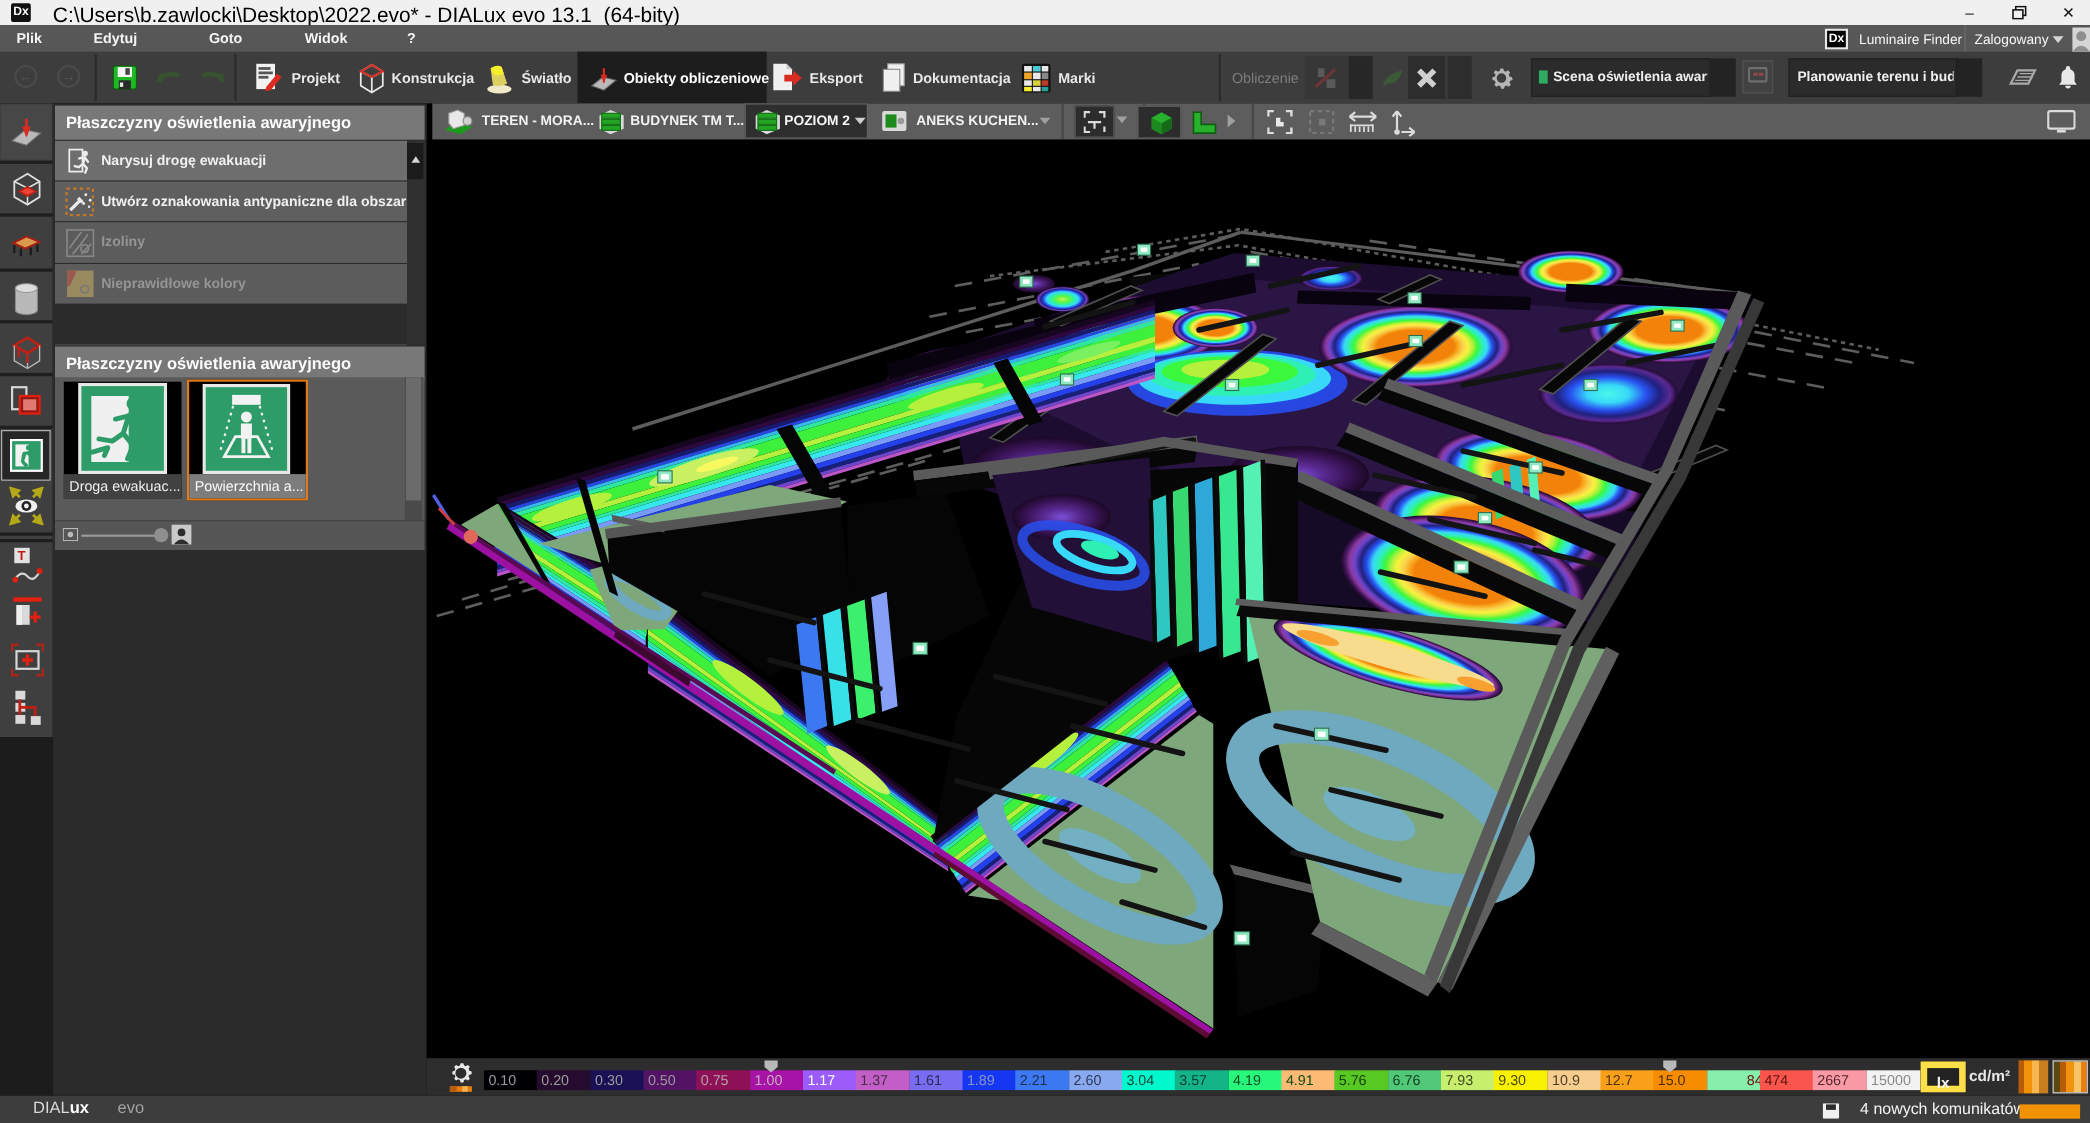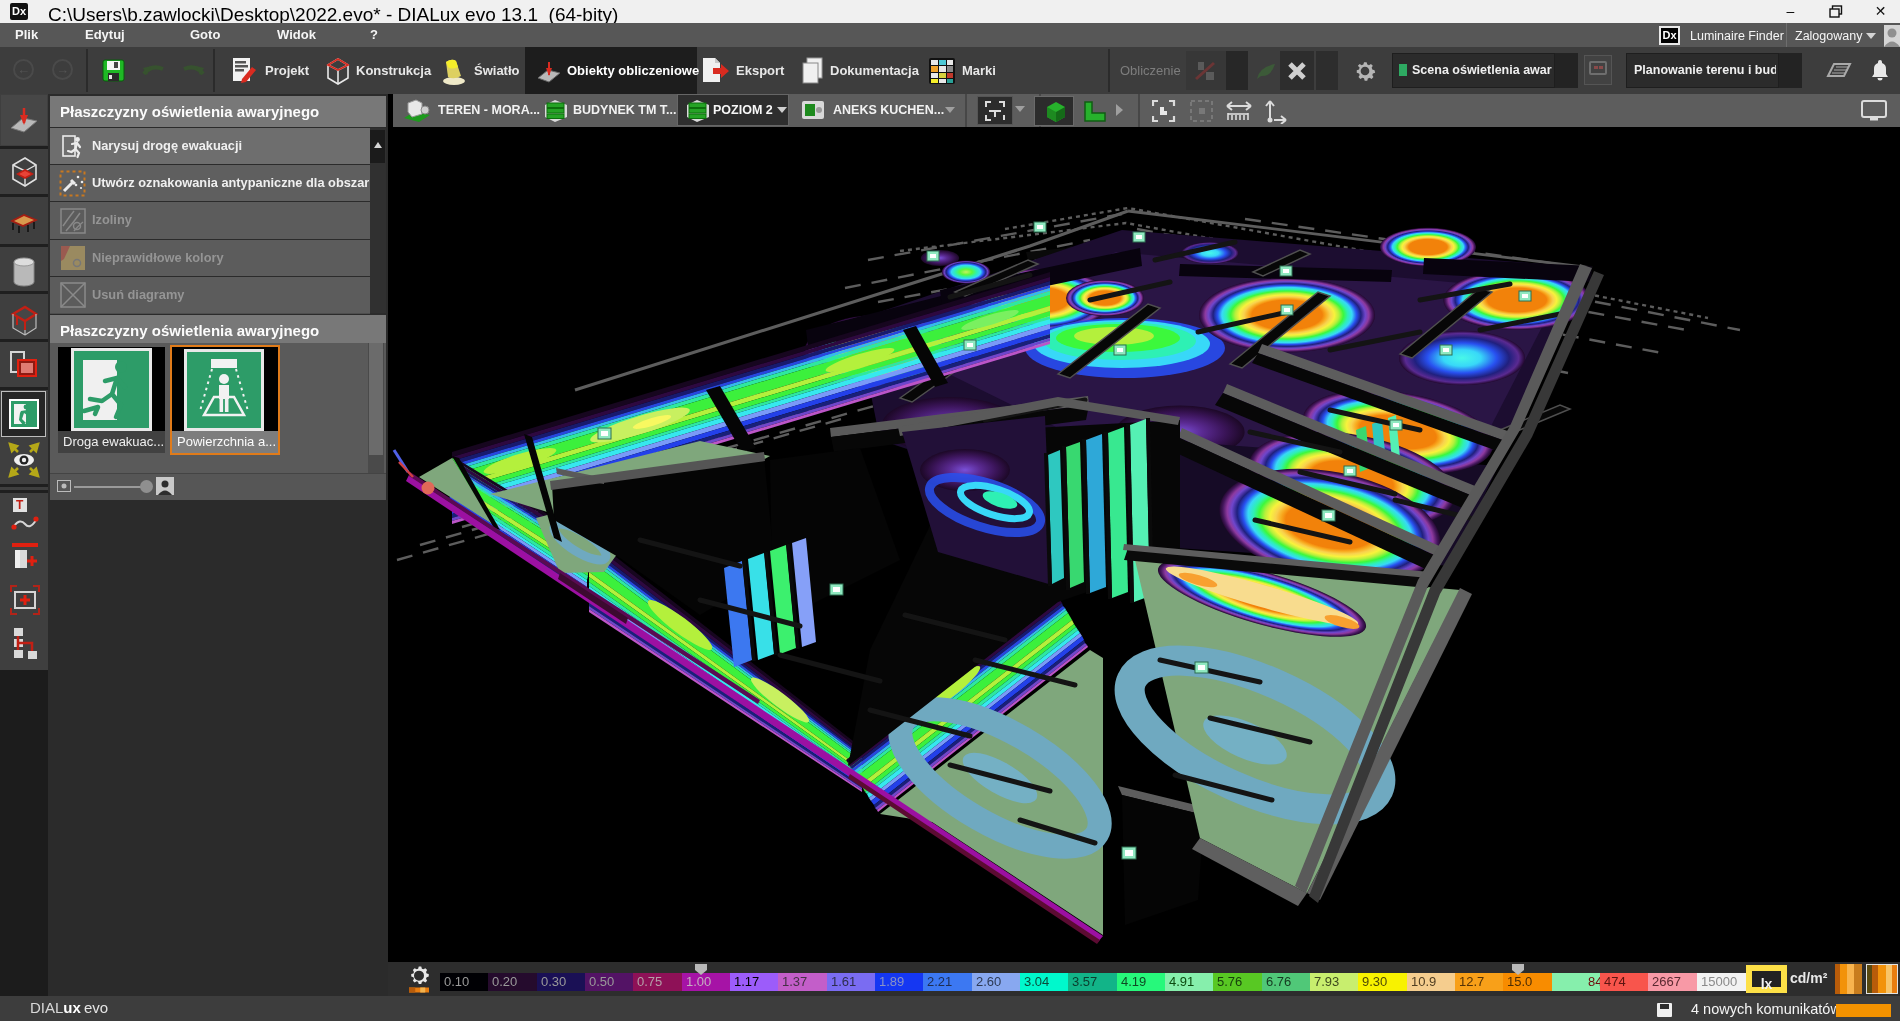--- a/index.html
+++ b/index.html
@@ -339,27 +339,20 @@
     </svg>
     <span class="abs" style="left:42px;top:10px;">Izoliny</span>
   </div>
   <div class="prow" style="top:146px;height:36px;background:#5c5c5c;color:#959595;">
     <svg class="abs" style="left:10px;top:5px;" width="26" height="26">
       <rect x="1" y="1" width="24" height="24" fill="#9a8a60"></rect>
       <path d="M1 1 L10 1 L4 14 L1 16 Z" fill="#9a5a50"></path>
       <circle cx="17" cy="18" r="3.5" fill="none" stroke="#777" stroke-width="1.5"></circle>
     </svg>
     <span class="abs" style="left:42px;top:10px;">Nieprawidłowe kolory</span>
-  </div>
-  <div class="prow" style="top:183px;height:36px;background:#5c5c5c;color:#959595;">
-    <svg class="abs" style="left:10px;top:5px;" width="26" height="26">
-      <rect x="1" y="1" width="24" height="24" fill="none" stroke="#8a8a8a" stroke-width="1.5"></rect>
-      <path d="M1 1 L25 25 M25 1 L1 25" stroke="#8a8a8a" stroke-width="1.5"></path>
-    </svg>
-    <span class="abs" style="left:42px;top:10px;">Usuń diagramy</span>
   </div>
   <div class="abs" style="left:2px;top:219px;width:320px;height:1px;background:#4e4e4e;"></div>
 
   <div class="abs" style="left:322px;top:34px;width:16px;height:185px;background:#303030;"></div>
   <div class="abs" style="left:322px;top:36px;width:15px;height:33px;background:#1b1b1b;"></div>
   <div class="abs" style="left:326px;top:48px;width:0;height:0;border-left:4px solid transparent;border-right:4px solid transparent;border-bottom:6px solid #d5d5d5;"></div>
 
   <div class="phead" style="top:221px;">Płaszczyzny oświetlenia awaryjnego</div>
 
   <div class="abs" style="left:2px;top:249px;width:336px;height:130px;background:#5a5a5a;"></div>
@@ -906,30 +899,30 @@
     <rect x="4" y="17" width="16" height="4" fill="#e87d10"></rect>
     <rect x="4" y="17" width="5" height="4" fill="#b85c0a"></rect>
     <rect x="13" y="17" width="4" height="4" fill="#f2b24e"></rect>
   </svg>
   <div class="sw" style="left:52px;background:#000004;color:#9a9a9a;">0.10</div>
   <div class="sw" style="left:100px;background:#250b2d;color:#9a9a9a;">0.20</div>
   <div class="sw" style="left:149px;background:#1a1055;color:#9a9a9a;">0.30</div>
   <div class="sw" style="left:197px;background:#531365;color:#9a9a9a;">0.50</div>
   <div class="sw" style="left:245px;background:#8e1157;color:#b5a0a8;">0.75</div>
   <div class="sw" style="left:294px;background:#a613a6;color:#c5aec0;">1.00</div>
-  <div class="sw" style="left:342px;background:#9c5cfa;color:#000000;">1.17</div>
+  <div class="sw" style="left:342px;background:#9c5cfa;color:#ffffff;">1.17</div>
   <div class="sw" style="left:390px;background:#c35ec9;color:#463046;">1.37</div>
   <div class="sw" style="left:439px;background:#7a6cf2;color:#2d2d4e;">1.61</div>
   <div class="sw" style="left:487px;background:#1537f2;color:#8a93c5;">1.89</div>
   <div class="sw" style="left:535px;background:#3c78f2;color:#1e2d50;">2.21</div>
   <div class="sw" style="left:584px;background:#88a8f0;color:#2d3a55;">2.60</div>
   <div class="sw" style="left:632px;background:#00f8cc;color:#0a4a3a;">3.04</div>
   <div class="sw" style="left:680px;background:#12b488;color:#0a3d2d;">3.57</div>
   <div class="sw" style="left:729px;background:#27f87b;color:#0e4a24;">4.19</div>
-  <div class="sw" style="left:777px;background:#86efac;color:#0c4a10;">4.91</div>
+  <div class="sw" style="left:777px;background:#fdba74;color:#0c4a10;">4.91</div>
   <div class="sw" style="left:825px;background:#58c823;color:#17400c;">5.76</div>
   <div class="sw" style="left:874px;background:#50c878;color:#153a20;">6.76</div>
   <div class="sw" style="left:922px;background:#c8ee6e;color:#3d4a1e;">7.93</div>
   <div class="sw" style="left:970px;background:#f8f200;color:#4e4a06;">9.30</div>
   <div class="sw" style="left:1019px;background:#f5cd8e;color:#503e22;">10.9</div>
   <div class="sw" style="left:1067px;background:#f8a019;color:#553306;">12.7</div>
   <div class="sw" style="left:1115px;background:#f88c00;color:#4e2d04;">15.0</div>
   <div class="sw" style="left:1164px;background:#86efac;color:#6e0d0d;padding-left:36px;">84.3</div>
   <div class="sw" style="left:1212px;background:#f8554c;color:#5c1410;">474</div>
   <div class="sw" style="left:1260px;background:#f899a6;color:#5a2830;">2667</div>
@@ -943,21 +936,21 @@
     </svg>
 
   <div class="abs" style="left:1358px;top:3px;width:41px;height:28px;background:#222;border:6px solid #fde047;color:#f2f2f2;font-size:14px;font-weight:bold;text-align:center;line-height:26px;">lx</div>
   <div class="abs" style="left:1402px;top:8px;color:#e8e8e8;font-size:14px;font-weight:bold;">cd/m²</div>
 
   <div class="abs" style="left:1447px;top:2px;width:27px;height:30px;background:linear-gradient(90deg,#b85c0a 0 20%,#f2920a 20% 45%,#f8b44e 45% 70%,#c87d1e 70%);"></div>
   <div class="abs" style="left:1478px;top:2px;width:32px;height:30px;border:1px solid #e2e2e2;background:linear-gradient(90deg,#5a4a10 0 18%,#b85c0a 18% 38%,#f2920a 38% 62%,#f8c468 62% 82%,#e87d10 82%);"></div>
 </div>
 
 <div id="statusbar" class="abs">
-  <span class="abs" style="left:30px; top:3px; font-size:15px; color:#d8d8d8;">DIAL<b style="color:#fff;">ux</b><span style="color:#e5e5e5;"> evo</span></span>
+  <span class="abs" style="left:30px; top:3px; font-size:15px; color:#d8d8d8;">DIAL<b style="color:#fff;">ux</b><span style="color:#a3a3a3;margin-left:23px;"> evo</span></span>
   <svg class="abs" style="left:1657px;top:7px;" width="15" height="14">
     <rect x="0" y="0" width="15" height="14" rx="1" fill="#f0f0f0"></rect>
     <rect x="3" y="1" width="9" height="5" fill="#2d2d2d"></rect>
   </svg>
   <span class="abs" style="left:1691px;top:5px;font-size:14.5px;color:#f5f5f5;">4 nowych komunikatów</span>
   <div class="abs" style="left:1836px;top:8px;width:55px;height:13px;background:#f39200;"></div>
 </div>
 
 <div class="abs" style="left:1659px;top:26px;width:21px;height:19px;background:#000;border:2px solid #e8e8e8;color:#fff;font-size:11px;font-weight:bold;text-align:center;line-height:15px;">Dx</div>
 <div class="abs" style="left:1690px;top:29px;font-size:12.5px;color:#f5f5f5;">Luminaire Finder</div>

